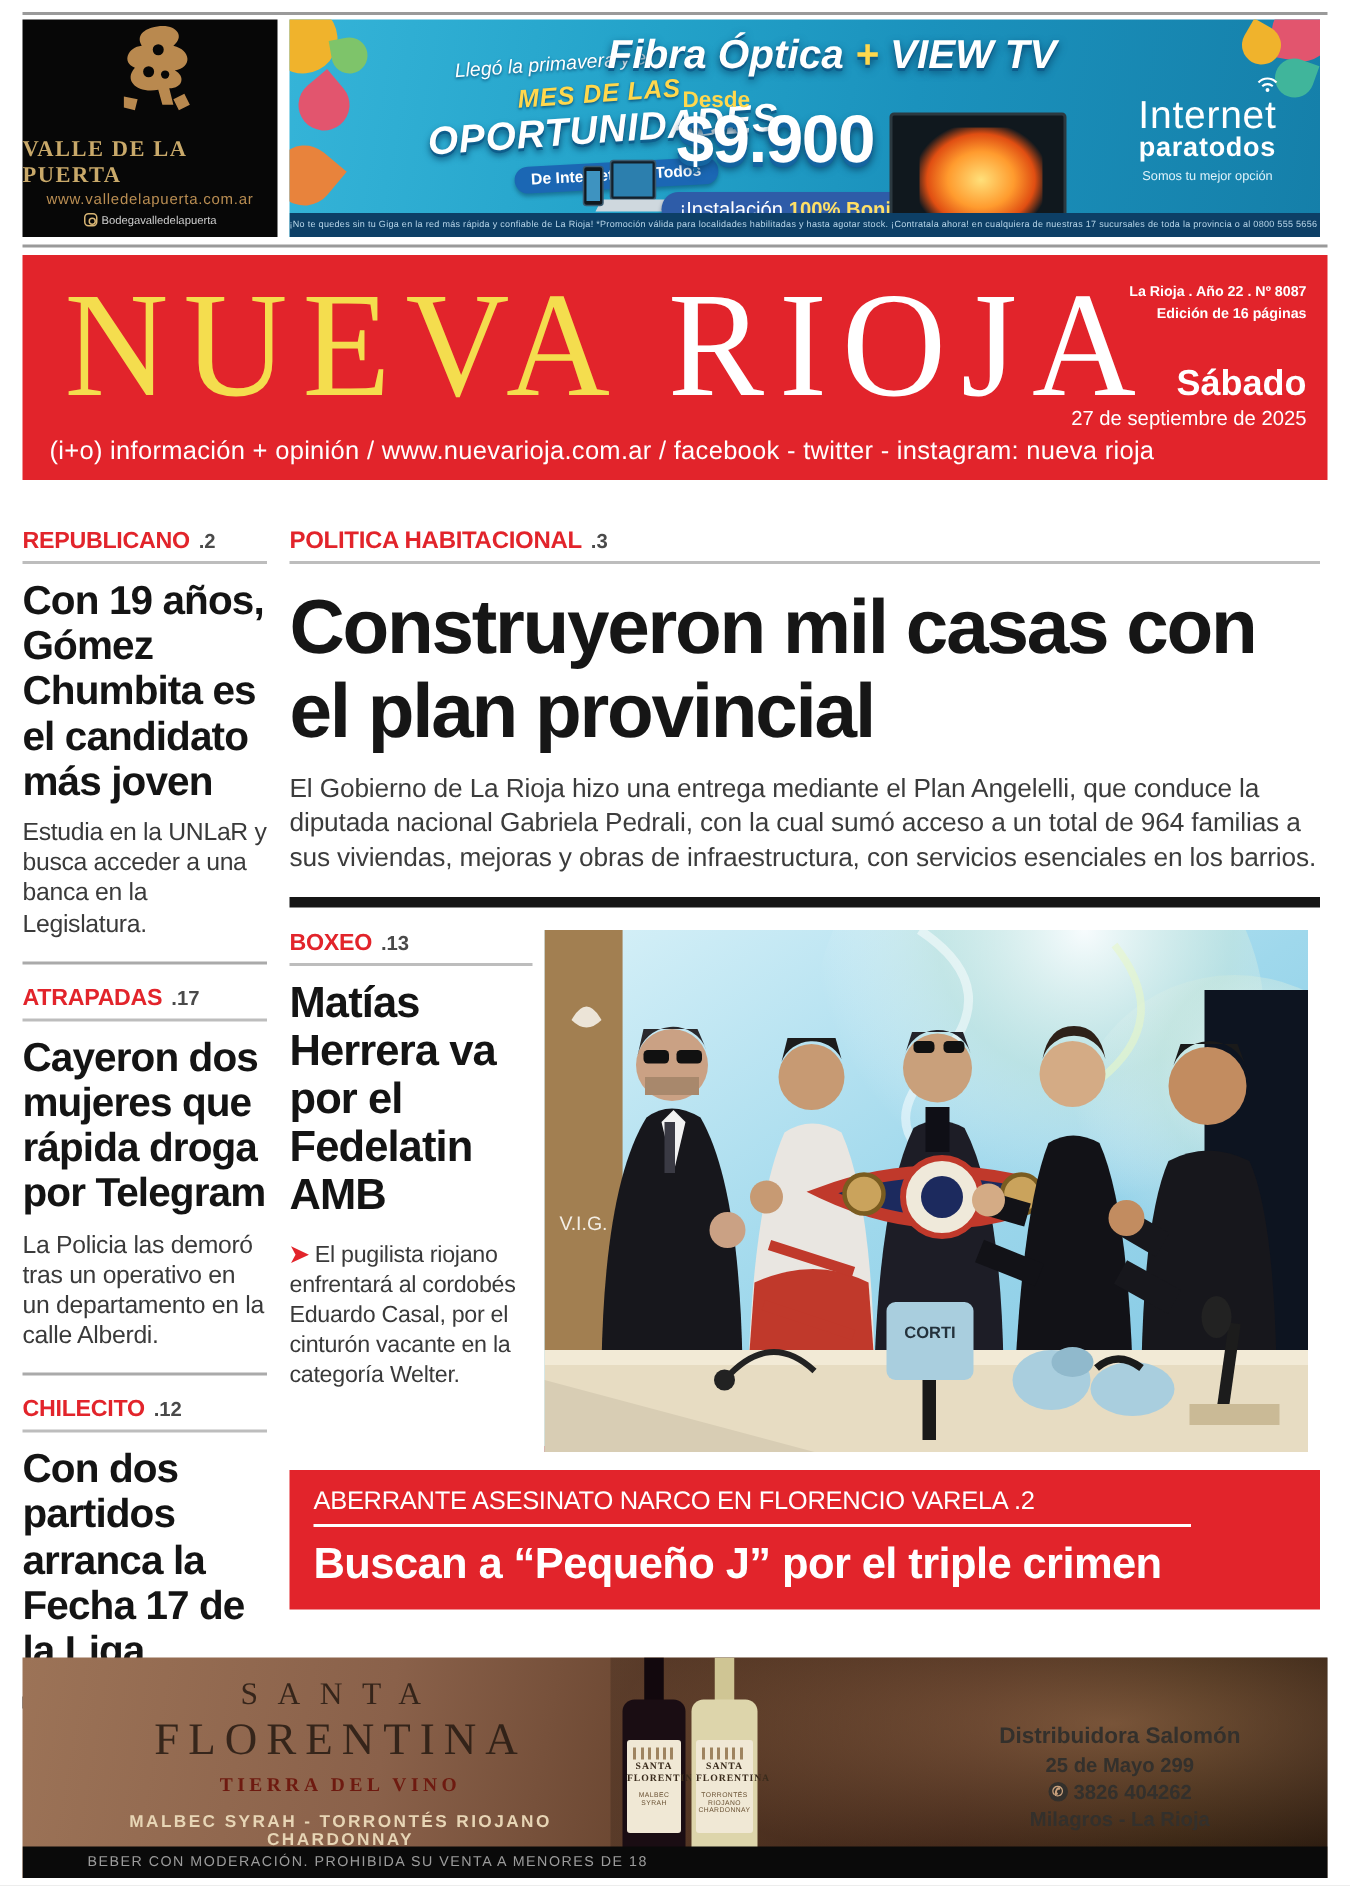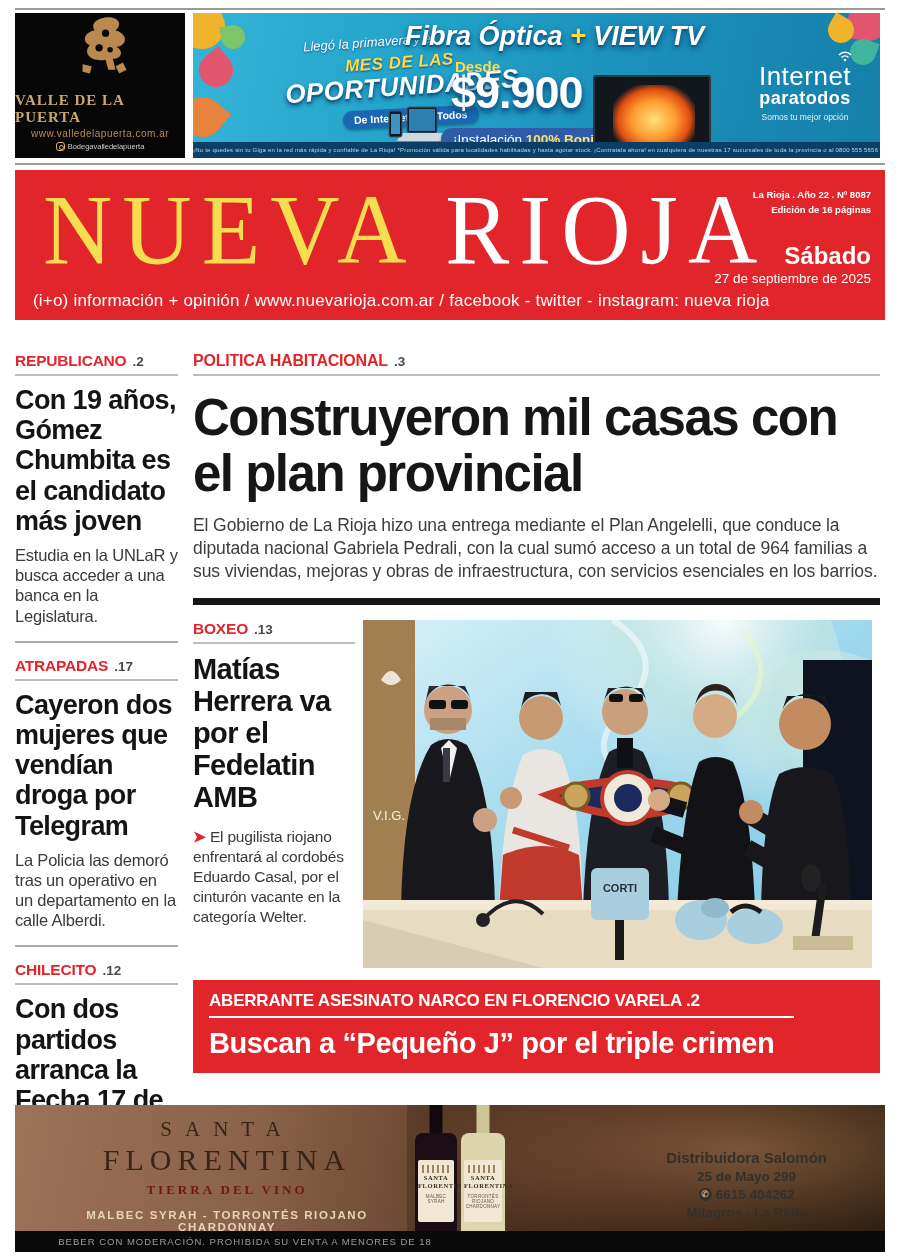--- a/index.html
+++ b/index.html
@@ -74,21 +74,21 @@
 
   .boxeo-row { display:flex; margin-top:15px; }
   .boxeo-col { width:170px; padding-right:8px; flex:none; }
   .boxeo-head { font-size:29px; font-weight:700; line-height:1.1; letter-spacing:-.6px; color:#141414; margin-top:10px; }
   .boxeo-body { font-size:15.5px; line-height:1.3; color:#3a3a3a; margin-top:13px; letter-spacing:-.2px; }
   .arrow { color:#e2242b; font-weight:800; }
 
   .photo { position:relative; width:509px; height:348px; flex:none; border-bottom:4px solid #e2242b; background:#bfe4f0; }
 
   .banner { background:#e2242b; margin-top:12px; padding:11px 16px 13px; }
-  .banner-kick { color:#fff; font-weight:700; font-size:17px; letter-spacing:-.2px; border-bottom:2.5px solid #fff; padding-bottom:5px; width:585px; }
+  .banner-kick { color:#fff; font-weight:400; font-size:17px; letter-spacing:-.2px; border-bottom:2.5px solid #fff; padding-bottom:5px; width:585px; }
   .banner-head { color:#fff; font-weight:700; font-size:29px; letter-spacing:-.4px; margin-top:9px; }
 
   
   .ad-wine { position:absolute; left:15px; top:1105px; width:870px; height:147px; overflow:hidden;
              background:linear-gradient(100deg,#9c7357 0%,#8a614a 28%,#64412c 52%,#46291a 72%,#33210f 88%,#2a1a0e 100%); }
   .wine-shade { position:absolute; right:0; top:0; width:55%; height:100%;
                 background:radial-gradient(ellipse at 70% 30%, rgba(172,124,88,.55), rgba(30,18,10,.25) 70%); }
   .wine-left { position:absolute; left:28px; top:12px; width:368px; text-align:center; }
   .wl-1 { font-family:"Liberation Serif", serif; font-size:21px; letter-spacing:13px; color:rgba(38,26,18,.85); }
   .wl-2 { font-family:"Liberation Serif", serif; font-size:30px; letter-spacing:6px; color:rgba(38,26,18,.85); margin-top:1px; }
@@ -209,21 +209,21 @@
       <div class="sb-body">Estudia en la UNLaR y busca acceder a una banca en la Legislatura.</div>
       <div class="sb-div"></div>
     </div>
 
     <div>
       <div class="kicker-row">
         <span class="kicker">ATRAPADAS</span>
         <span class="pageref">.17</span>
       </div>
       <div class="krule"></div>
-      <div class="sb-head">Cayeron dos mujeres que vendían droga por Telegram</div>
+      <div class="sb-head">Cayeron dos mujeres que rápida droga por Telegram</div>
       <div class="sb-body">La Policia las demoró tras un operativo en un departamento en la calle Alberdi.</div>
       <div class="sb-div"></div>
     </div>
 
     <div>
       <div class="kicker-row">
         <span class="kicker">CHILECITO</span>
         <span class="pageref">.12</span>
       </div>
       <div class="krule"></div>
@@ -383,21 +383,21 @@
         <div class="bl1">SANTA FLORENTINA</div>
         <div class="bl2">TORRONTÉS RIOJANO CHARDONNAY</div>
       </div>
     </div>
 
     <div class="wine-right">
       <div class="wr-1">Distribuidora Salomón</div>
       <div class="wr-2">25 de Mayo 299</div>
       <div class="wr-3">
         <span class="wa-icon">✆</span>
-        <span>6615 404262</span>
+        <span>3826 404262</span>
       </div>
       <div class="wr-4">Milagros - La Rioja</div>
     </div>
 
     <div class="wine-legal">
       <span>BEBER CON MODERACIÓN. PROHIBIDA SU VENTA A MENORES DE 18 AÑOS.</span>
     </div>
   </div>
 
 </div>

